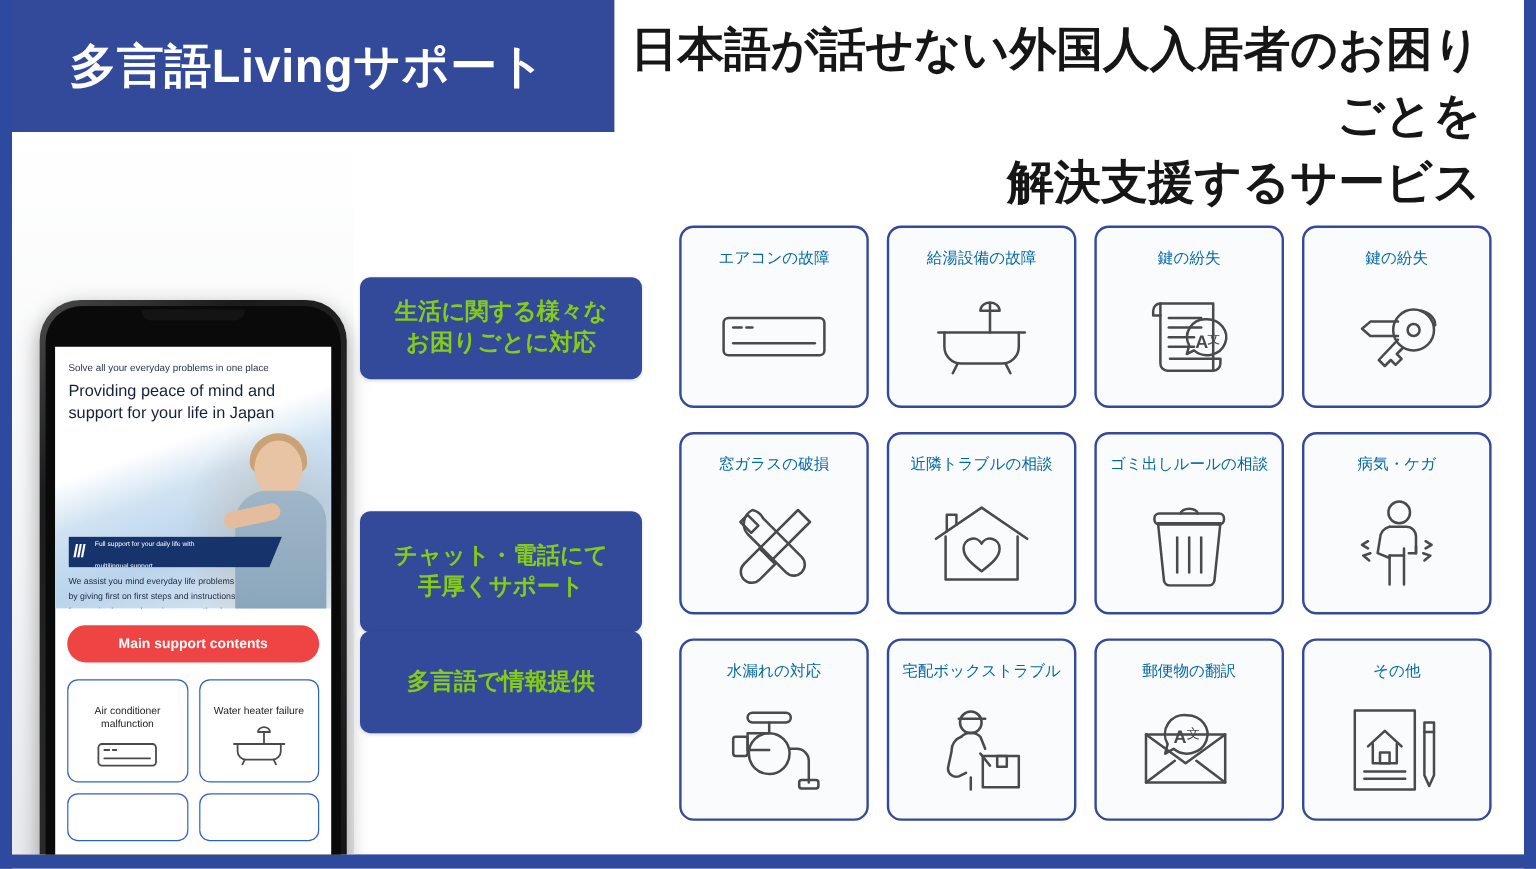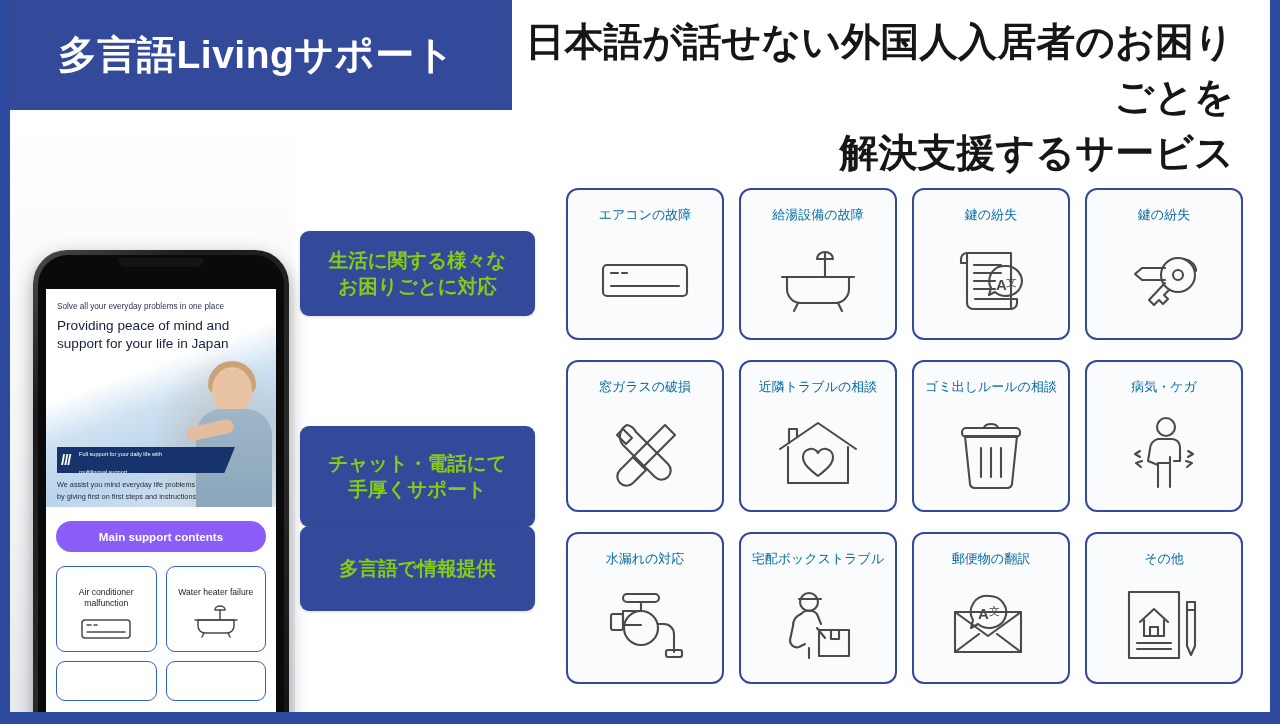--- a/index.html
+++ b/index.html
@@ -171,21 +171,21 @@
     left: 11px; top: 190px;
     right: 14px;
     font-size: 7.3px;
     color: #1d2740;
     line-height: 1.7;
   }
   .phone-cta {
     margin: 14px 10px 0 10px;
     height: 31px;
     border-radius: 16px;
-    background: #8b5cf6;
+    background: #ef4444;
     color: #ffffff;
     font-size: 11.6px;
     font-weight: bold;
     display: flex; align-items: center; justify-content: center;
   }
   .mini-grid {
     margin: 14px 10px 0 10px;
     display: grid;
     grid-template-columns: 1fr 1fr;
     gap: 9px;

